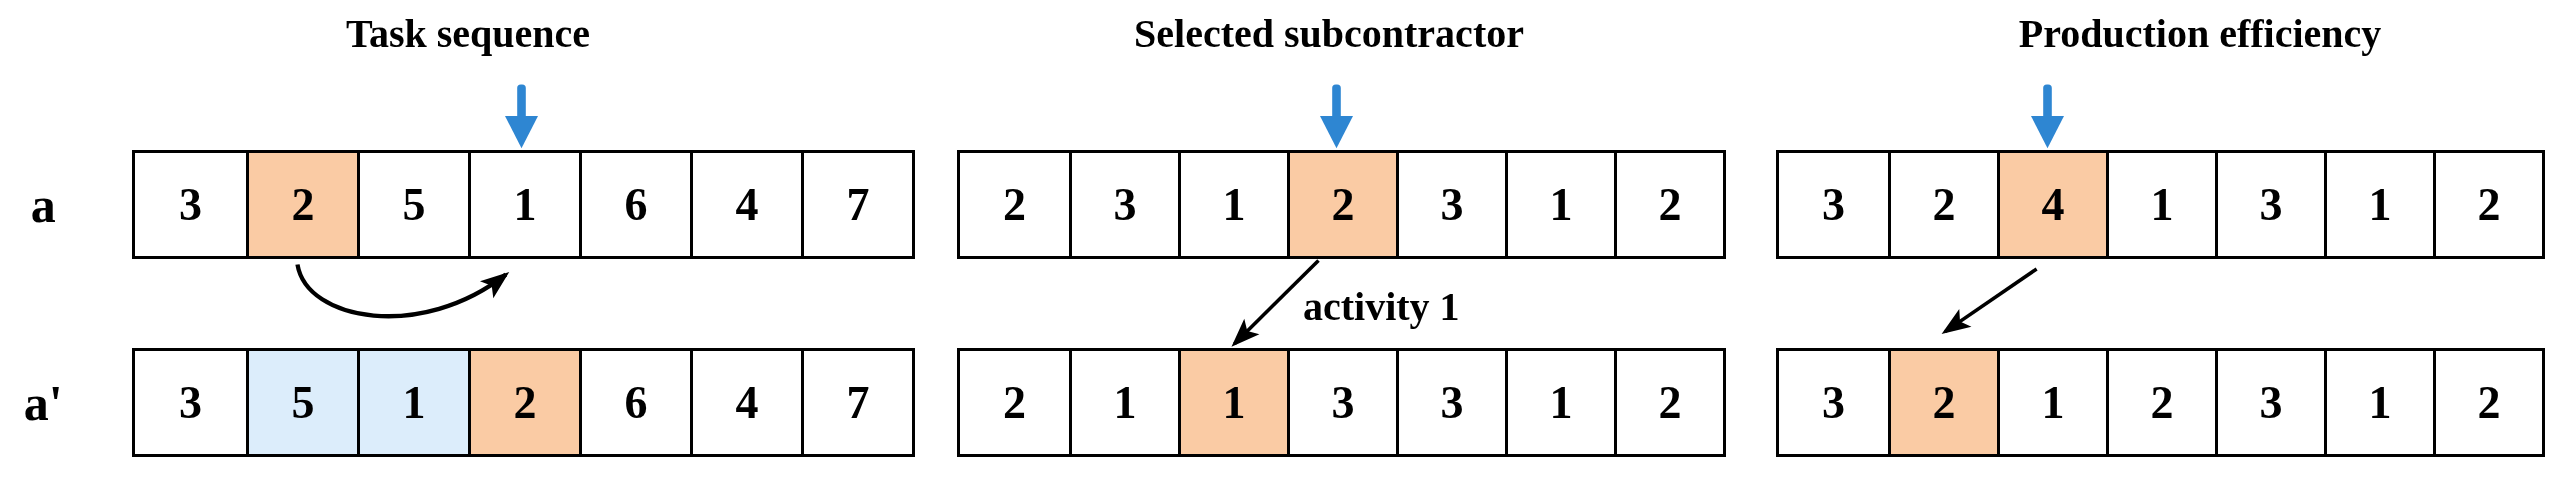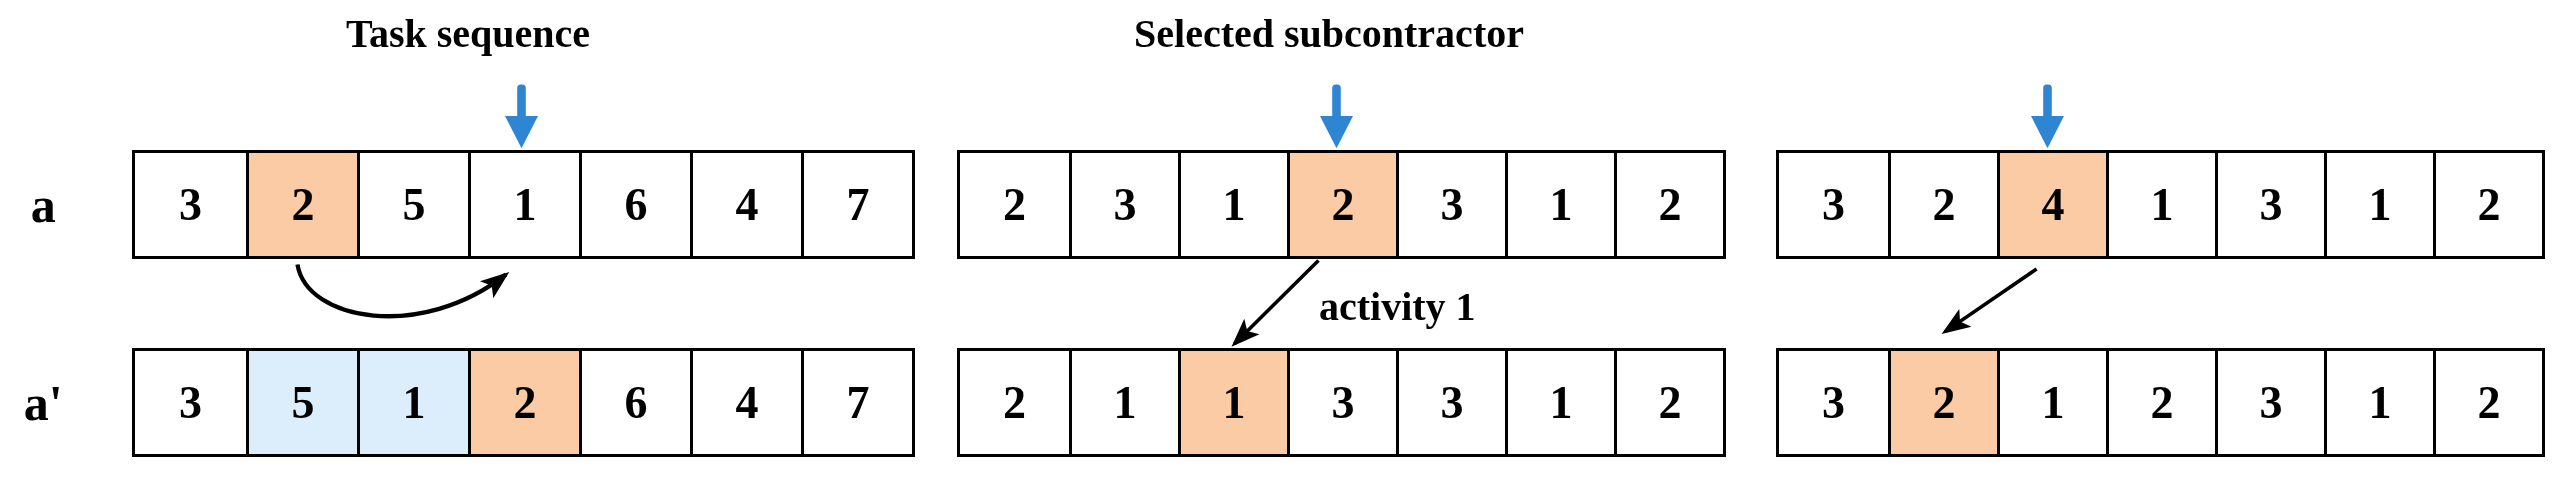--- a/index.html
+++ b/index.html
@@ -64,38 +64,39 @@
   .connector{position:absolute;}
   #swap-arrow{left:274px;top:253px;}
   #assign-arrow-2{left:1213px;top:253px;}
   #assign-arrow-3{left:1925px;top:258px;}
 
   .activity-label{
     position:absolute;
     font-size:40px;font-weight:bold;color:#000;
     white-space:nowrap;line-height:42px;
   }
-  #activity-label-2{left:1303px;top:286px;margin-left:16px;}
+  #activity-label-2{left:1303px;top:286px;}
   #activity-label-3{left:2020px;top:278px;}
 </style>
 </head>
 <body>
 
 <div class="canvas">
 
   <svg width="0" height="0" style="position:absolute" aria-hidden="true">
     <defs>
       <marker id="arrowhead" markerUnits="userSpaceOnUse" markerWidth="44" markerHeight="36" refX="36" refY="17" orient="auto">
         <path d="M2,2 L42,17 L2,32 L11,17 Z" fill="#000"></path>
       </marker>
     </defs>
   </svg>
 
   <div class="title" id="title-1">Task sequence</div>
   <div class="title" id="title-2">Selected subcontractor</div>
+  <div class="title" id="title-3">Production efficiency</div>
 
   <div class="row-label" id="row-label-a">a</div>
   <div class="row-label" id="row-label-ap">a'</div>
 
   <svg class="pointer" id="pointer-1" viewBox="0 0 48 92">
     <rect x="18" y="2" width="12" height="56" rx="5" class="ptr-fill" fill="#2E86D2"></rect>
     <polygon points="1,46 47,46 24,91" class="ptr-fill" fill="#2E86D2"></polygon>
   </svg>
   <svg class="pointer" id="pointer-2" viewBox="0 0 48 92">
     <rect x="18" y="2" width="12" height="56" rx="5" class="ptr-fill" fill="#2E86D2"></rect>

